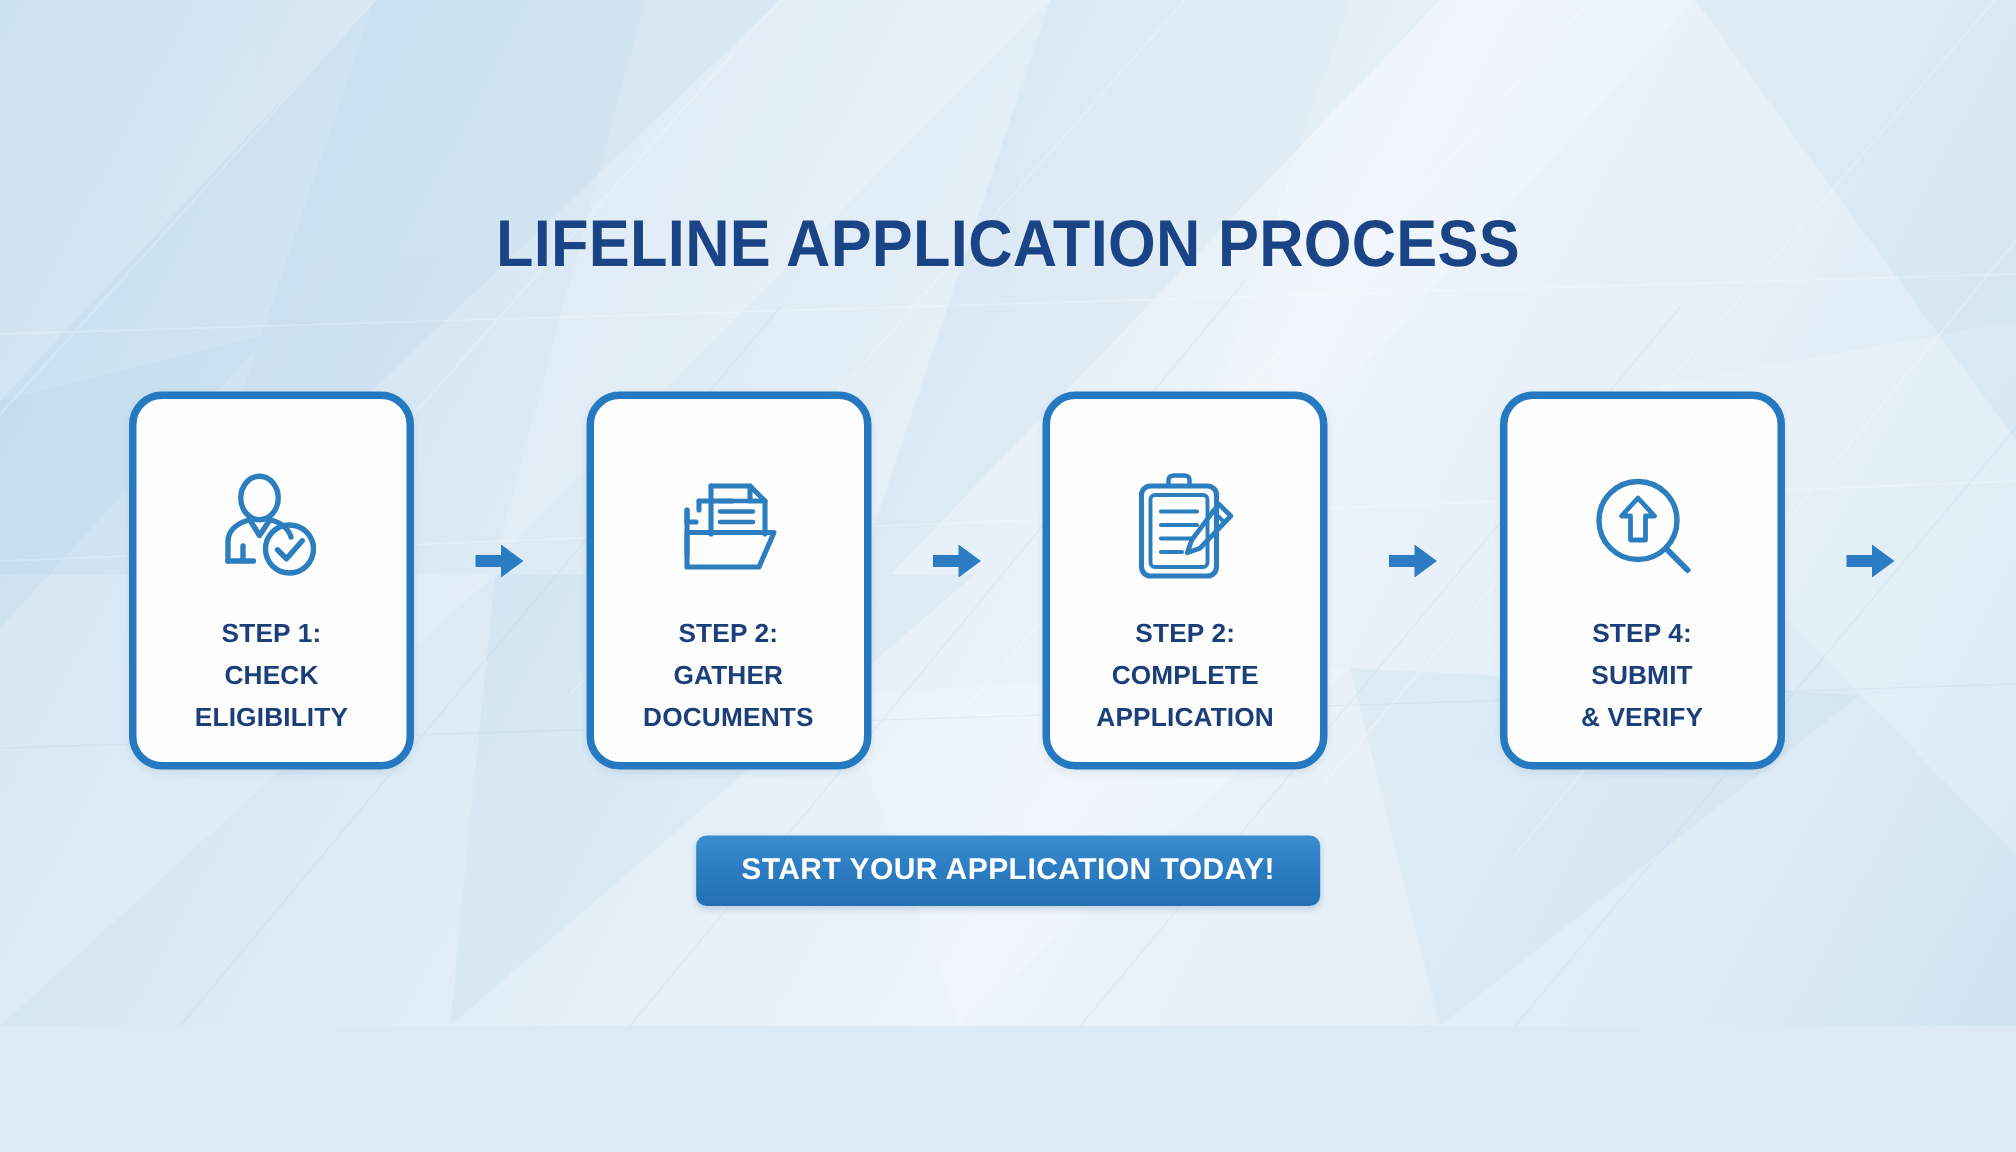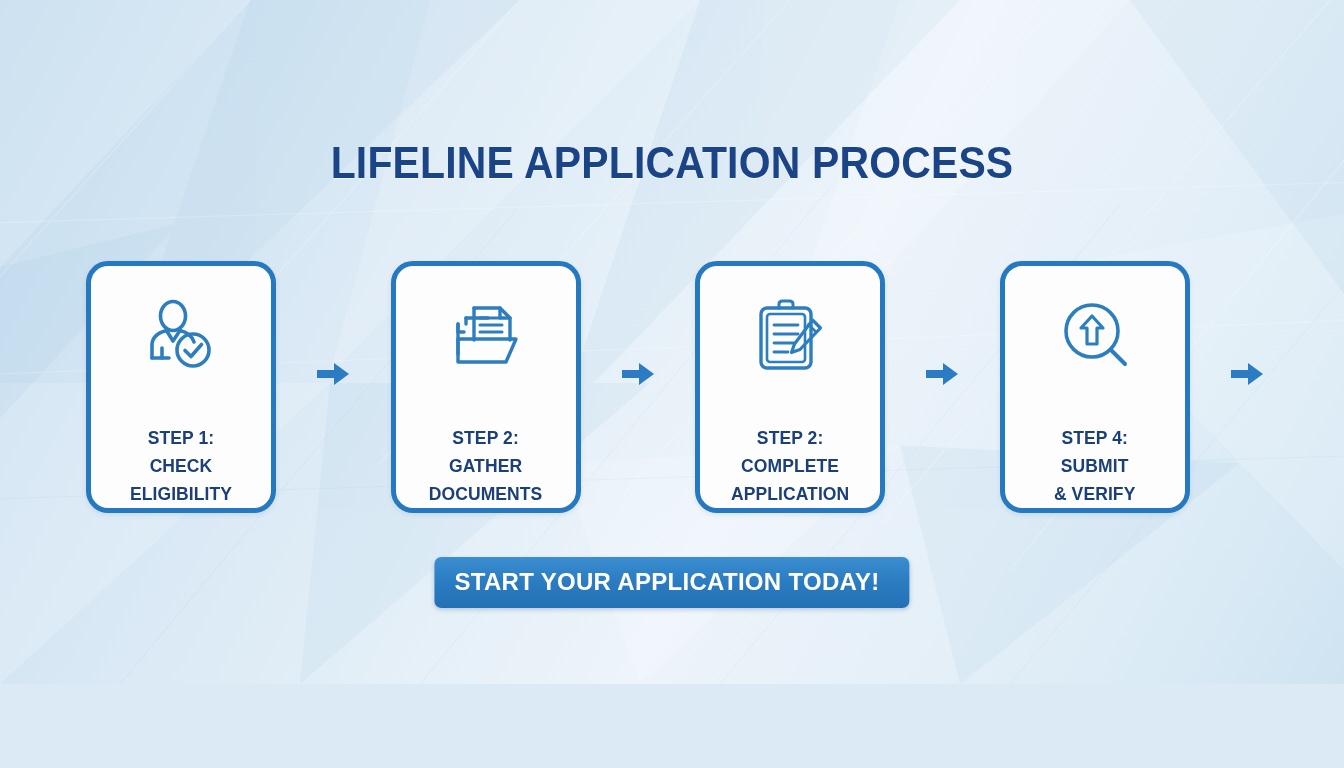--- a/index.html
+++ b/index.html
@@ -70,21 +70,21 @@
   .card {
     box-sizing: border-box;
     width: 190px;
     height: 252px;
     background: #fdfdfe;
     border: 5px solid #2479c0;
     border-radius: 22px;
     display: flex;
     flex-direction: column;
     align-items: center;
-    justify-content: space-between;
+    justify-content: center;
     box-shadow: 0 2px 5px rgba(40,80,130,0.10);
     flex: 0 0 auto;
     margin-top: 25px;
   }
 
   .card-icon {
     width: 92px;
     height: 92px;
     margin-top: 24px;
     display: flex;
@@ -120,22 +120,22 @@
   
   .cta {
     position: absolute;
     top: 557px;
     left: 50%;
     transform: translateX(-50%);
     background: linear-gradient(180deg, #3b8ed0 0%, #2b7cc2 48%, #2470b5 100%);
     color: #ffffff;
     border: none;
     border-radius: 7px;
-    padding: 13px 30px 14px 20px;
-    font-size: 24px;
+    padding: 13px 30px 14px 30px;
+    font-size: 20px;
     font-weight: 700;
     font-family: "Liberation Sans Narrow", "Liberation Sans", sans-serif;
     letter-spacing: 0.3px;
     white-space: nowrap;
     box-shadow: 0 2px 4px rgba(30,70,120,0.22);
     cursor: pointer;
     line-height: 1;
   }
 </style>
 </head>

